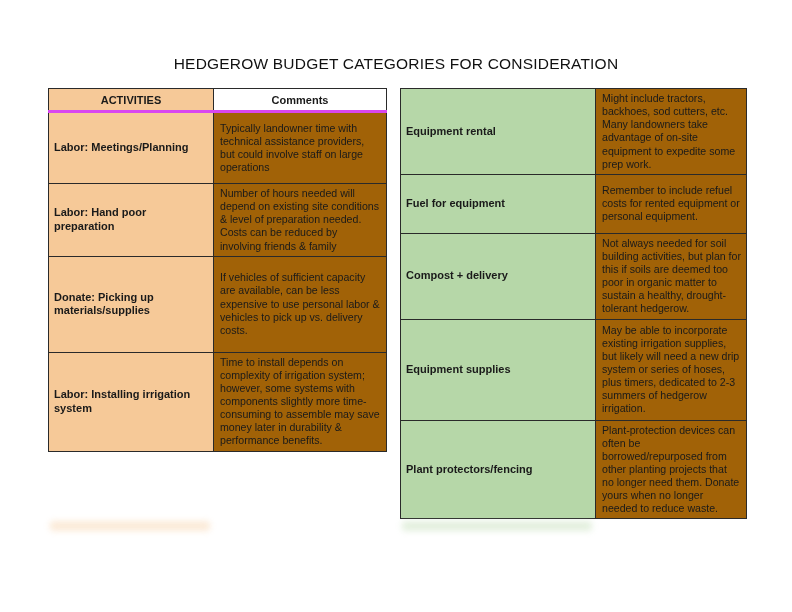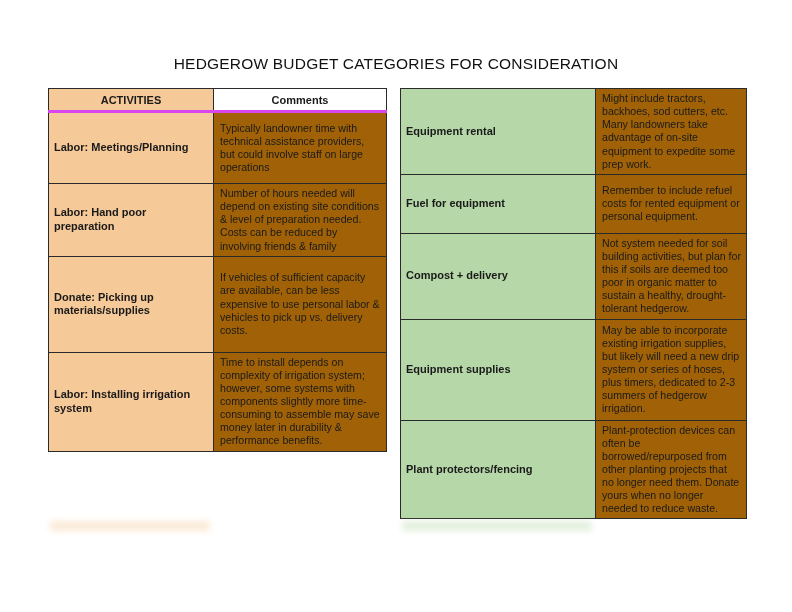--- a/index.html
+++ b/index.html
@@ -128,21 +128,21 @@
     <tr style="height:70px">
       <td class="cat">Equipment rental</td>
       <td class="cmt">Might include tractors, backhoes, sod cutters, etc. Many landowners take advantage of on-site equipment to expedite some prep work.</td>
     </tr>
     <tr style="height:59px">
       <td class="cat">Fuel for equipment</td>
       <td class="cmt">Remember to include refuel costs for rented equipment or personal equipment.</td>
     </tr>
     <tr style="height:83px">
       <td class="cat">Compost + delivery</td>
-      <td class="cmt">Not system needed for soil building activities, but plan for this if soils are deemed too poor in organic matter to sustain a healthy, drought-tolerant hedgerow.</td>
+      <td class="cmt">Not always needed for soil building activities, but plan for this if soils are deemed too poor in organic matter to sustain a healthy, drought-tolerant hedgerow.</td>
     </tr>
     <tr style="height:101px">
       <td class="cat">Equipment supplies</td>
       <td class="cmt">May be able to incorporate existing irrigation supplies, but likely will need a new drip system or series of hoses, plus timers, dedicated to 2-3 summers of hedgerow irrigation.</td>
     </tr>
     <tr style="height:90px">
       <td class="cat">Plant protectors/fencing</td>
       <td class="cmt">Plant-protection devices can often be borrowed/repurposed from other planting projects that no longer need them. Donate yours when no longer needed to reduce waste.</td>
     </tr>
   </tbody>

